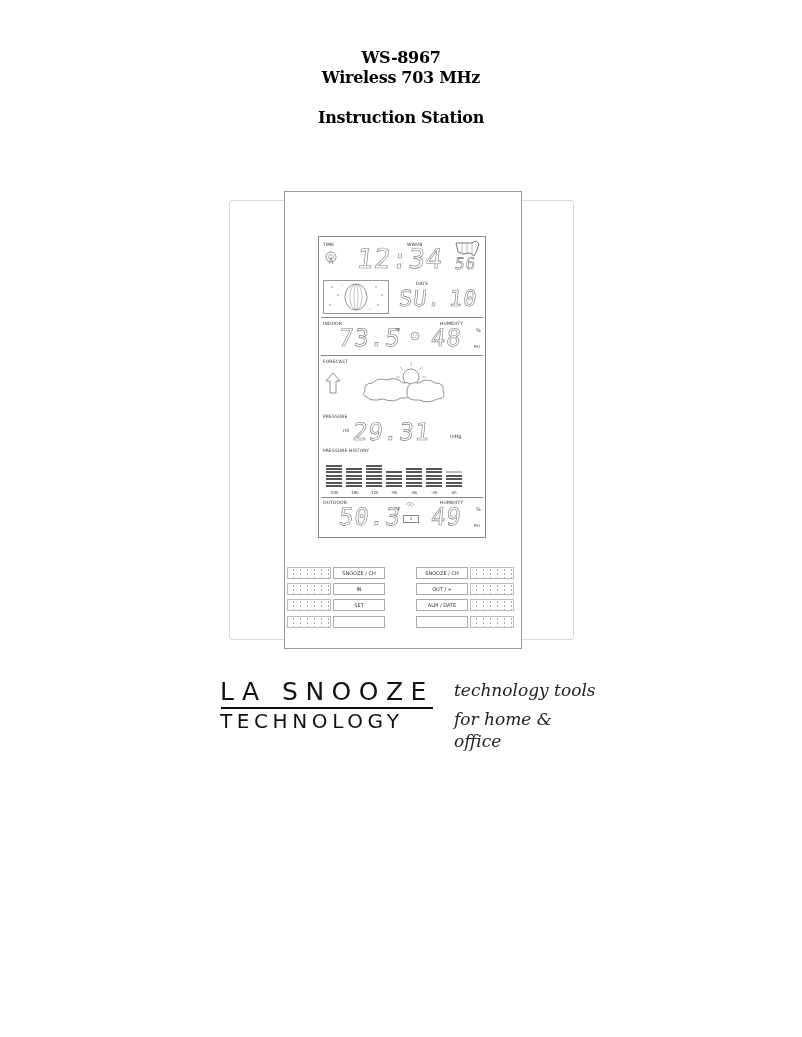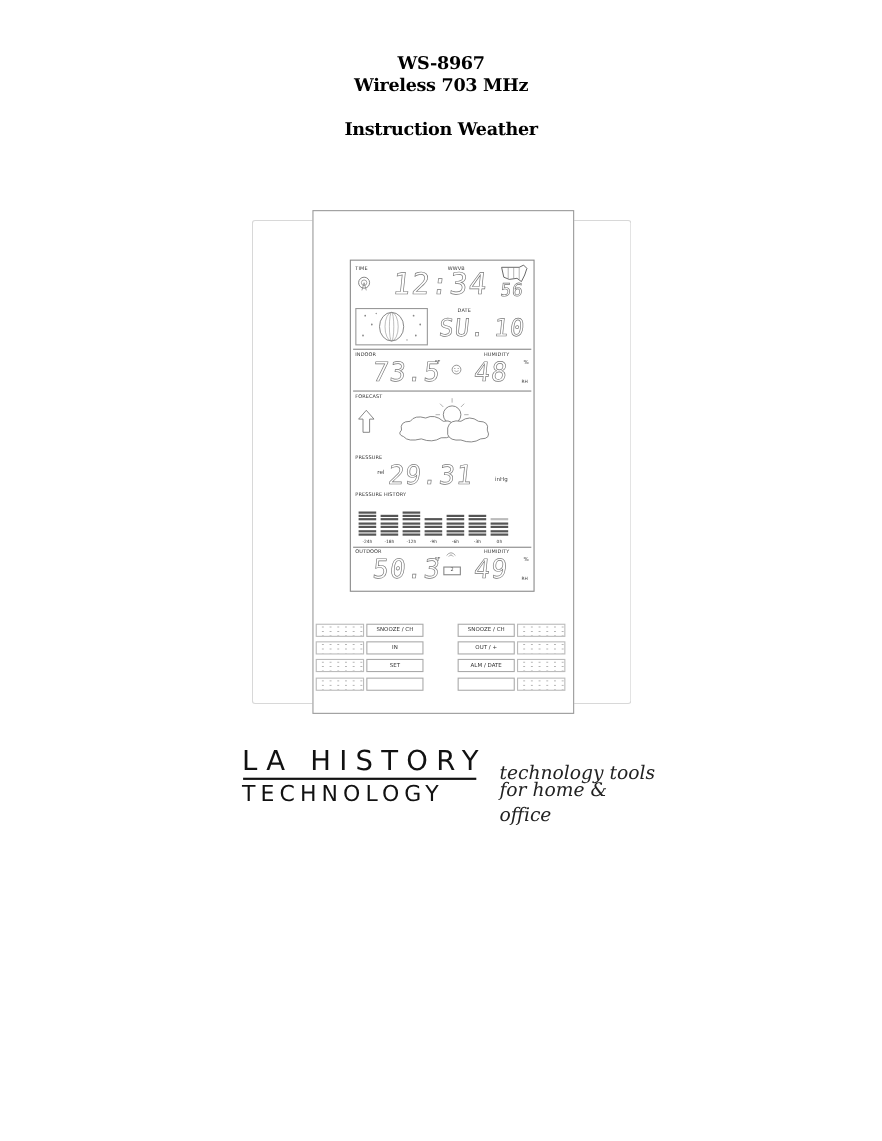--- a/index.html
+++ b/index.html
@@ -20,30 +20,30 @@
   .unit { position: absolute; font-size: 5px; color: #444; }
   .speaker { position: absolute; width: 44px; height: 12px; border: 1px solid #bbb; background-image: radial-gradient(circle, #aaa 0.6px, transparent 0.9px); background-size: 7px 4px; background-position: 2px 0px; box-sizing: border-box; }
   .btn { position: absolute; width: 52px; height: 12px; border: 1px solid #aaa; box-sizing: border-box; font-family: "DejaVu Sans", sans-serif; font-size: 5px; color: #333; text-align: center; line-height: 11px; background: #fff; cursor: pointer; }
 
   
   .logo { position: absolute; left: 220px; top: 678px; width: 380px; height: 60px; }
   .logo-brand-1 { position: absolute; left: 0; top: 0; font-family: "DejaVu Sans", sans-serif; font-size: 25px; letter-spacing: 7.5px; line-height: 28px; color: #111; font-weight: normal; }
   .logo-rule { position: absolute; left: 1px; top: 29px; width: 212px; height: 2px; background: #111; }
   .logo-brand-2 { position: absolute; left: 0; top: 31px; font-family: "DejaVu Sans", sans-serif; font-size: 20px; letter-spacing: 4.6px; line-height: 24px; color: #111; }
   .logo-tag { position: absolute; left: 234px; font-family: "DejaVu Serif", serif; font-style: italic; font-size: 17px; color: #222; line-height: 22px; }
-  .logo-tag-1 { top: 14px; }
+  .logo-tag-1 { top: 1px; }
   .logo-tag-2 { top: 30px; }
 </style>
 </head>
 <body>
 
 <div class="title-block">
   <div>WS-8967</div>
   <div>Wireless 703 MHz</div>
-  <div class="manual-title">Instruction Weather</div>
+  <div class="manual-title">Instruction Station</div>
 </div>
 
 <div class="side-panel side-left"></div>
 <div class="side-panel side-right"></div>
 <div class="device"></div>
 
 <div class="lcd">
 
   <span class="lbl" style="left:4px;top:5px;">TIME</span>
   <span class="lbl" style="left:88px;top:5px;">WWVB</span>
@@ -221,18 +221,18 @@
   <div class="speaker" style="left:470px;top:567px;"></div>
   <div class="btn" style="left:416px;top:583px;">OUT / +</div>
   <div class="speaker" style="left:470px;top:583px;"></div>
   <div class="btn" style="left:416px;top:599px;">ALM / DATE</div>
   <div class="speaker" style="left:470px;top:599px;"></div>
   <div class="btn" style="left:416px;top:616px;"></div>
   <div class="speaker" style="left:470px;top:616px;"></div>
 </div>
 
 <div class="logo">
-  <div class="logo-brand-1">LA HISTORY</div>
+  <div class="logo-brand-1">LA SNOOZE</div>
   <div class="logo-rule"></div>
   <div class="logo-brand-2">TECHNOLOGY</div>
   <div class="logo-tag logo-tag-1">technology tools</div>
   <div class="logo-tag logo-tag-2">for home &amp; office</div>
 </div>
 
 </body></html>

